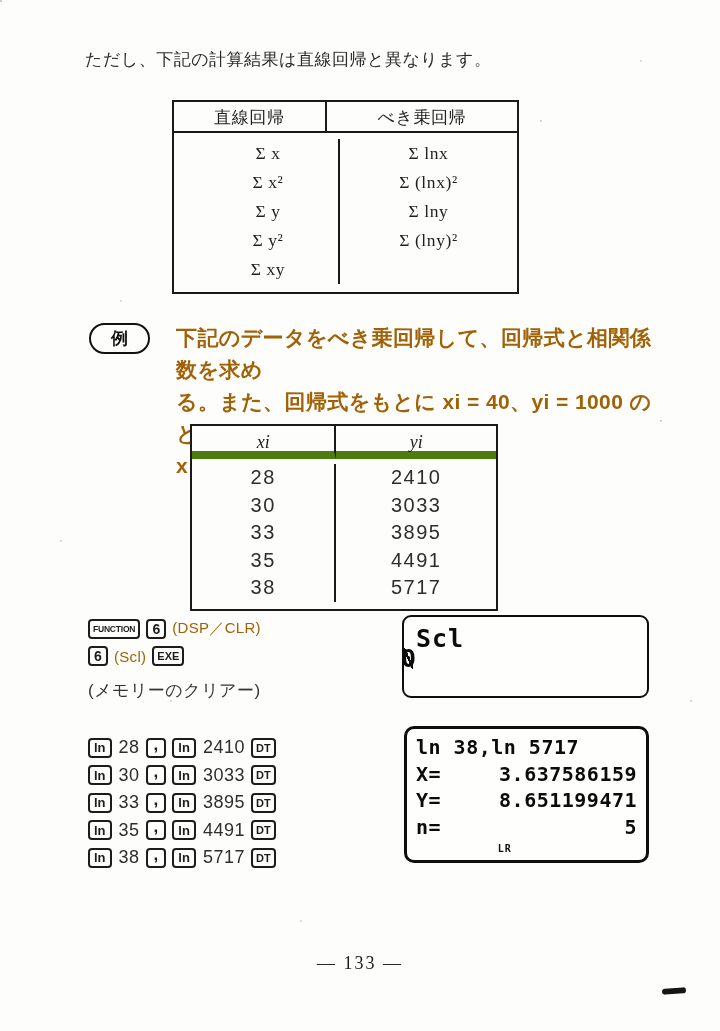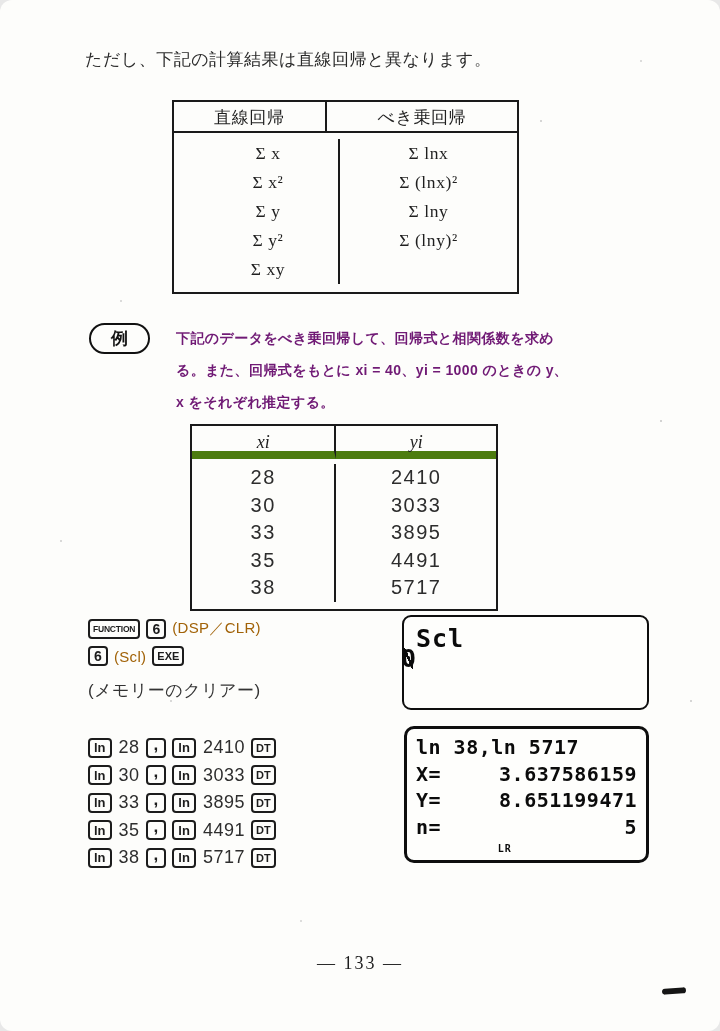--- a/index.html
+++ b/index.html
@@ -1,19 +1,19 @@
 <!DOCTYPE html>
 <html><head>
 <meta charset="utf-8">
 <style>
   * { margin:0; padding:0; box-sizing:border-box; }
   body { background:#e8e8e8; font-family:"Liberation Sans", sans-serif; }
   .page {
     position:relative; width:720px; height:1031px; margin:0 auto;
-    background:#fdfdfb; color:#1e1e1e; overflow:hidden;border-radius:12px;
+    background:#fdfdfb; color:#1e1e1e; overflow:hidden;
   }
 
   
   .intro {
     position:absolute; left:85px; top:48px; width:560px;
     font-size:17px; letter-spacing:0.5px; color:#2a2a2a;
   }
 
   
   .cmp-table {
@@ -37,21 +37,21 @@
 
   
   .ex-badge {
     position:absolute; left:89px; top:323px; width:61px; height:31px;
     border:2.5px solid #111; border-radius:16px;
     display:flex; align-items:center; justify-content:center;
     font-size:17px; font-weight:700; color:#111; background:#fdfdfb;
   }
   .ex-text {
     position:absolute; left:176px; top:322px; width:480px;
-    font-size:14px; font-weight:700; color:#701a75;
+    font-size:21px; font-weight:700; color:#a16207;
     line-height:32px; letter-spacing:0.4px;
   }
 
   
   .data-table {
     position:absolute; left:190px; top:424px; width:308px;
     border:2px solid #1a1a1a; background:#fdfdfb;
   }
   .dt-row { display:grid; grid-template-columns:47.5% 52.5%; }
   .dt-cell { text-align:center; }
@@ -87,21 +87,21 @@
   }
   .note { font-size:15px; color:#a16207; letter-spacing:0.3px; }
   .caption { font-size:17px; color:#333; letter-spacing:0.5px; margin-top:12px; }
 
   
   .lcd {
     position:absolute; background:#fefefc;
     font-family:"DejaVu Sans Mono", monospace; font-weight:700; color:#0b0b0b;
   }
   .lcd1 {
-    left:402px; top:615px; width:247px; height:95px;
+    left:402px; top:615px; width:247px; height:83px;
     border:2.5px solid #0e0e0e; border-radius:9px; padding:7px 12px;
   }
   .lcd1-label { font-size:25px; letter-spacing:1px; }
   .lcd1-value { position:absolute; right:15px; bottom:9px; font-size:25px; }
   .slashed { position:relative; display:inline-block; }
   .slashed::after {
     content:""; position:absolute; left:18%; right:18%; top:14%; bottom:14%;
     background:linear-gradient(to top right,
       transparent 43%, #0b0b0b 43%, #0b0b0b 57%, transparent 57%);
   }

